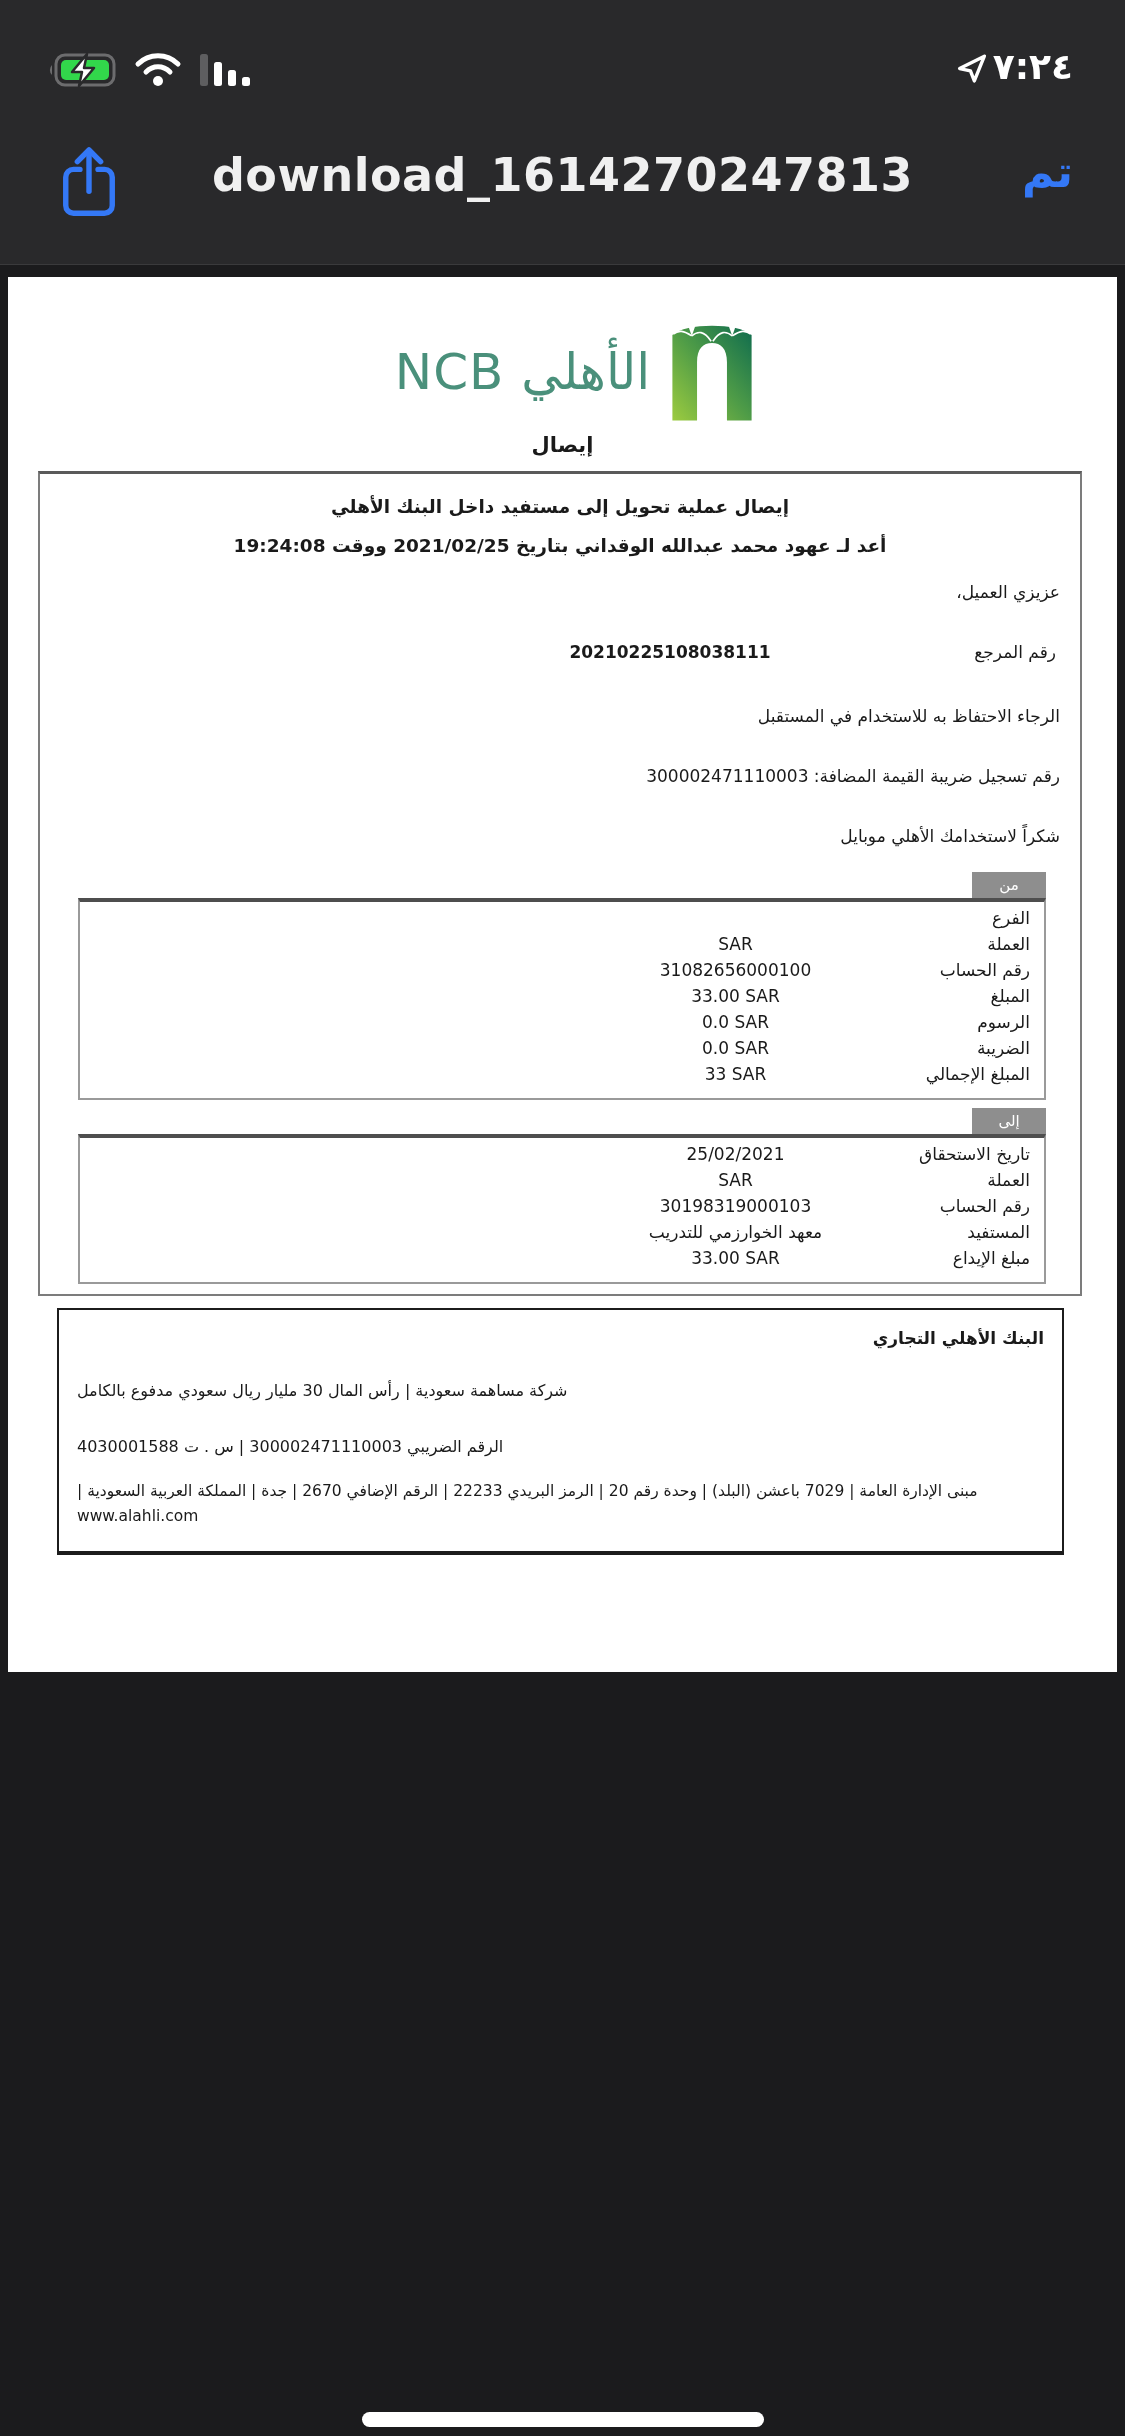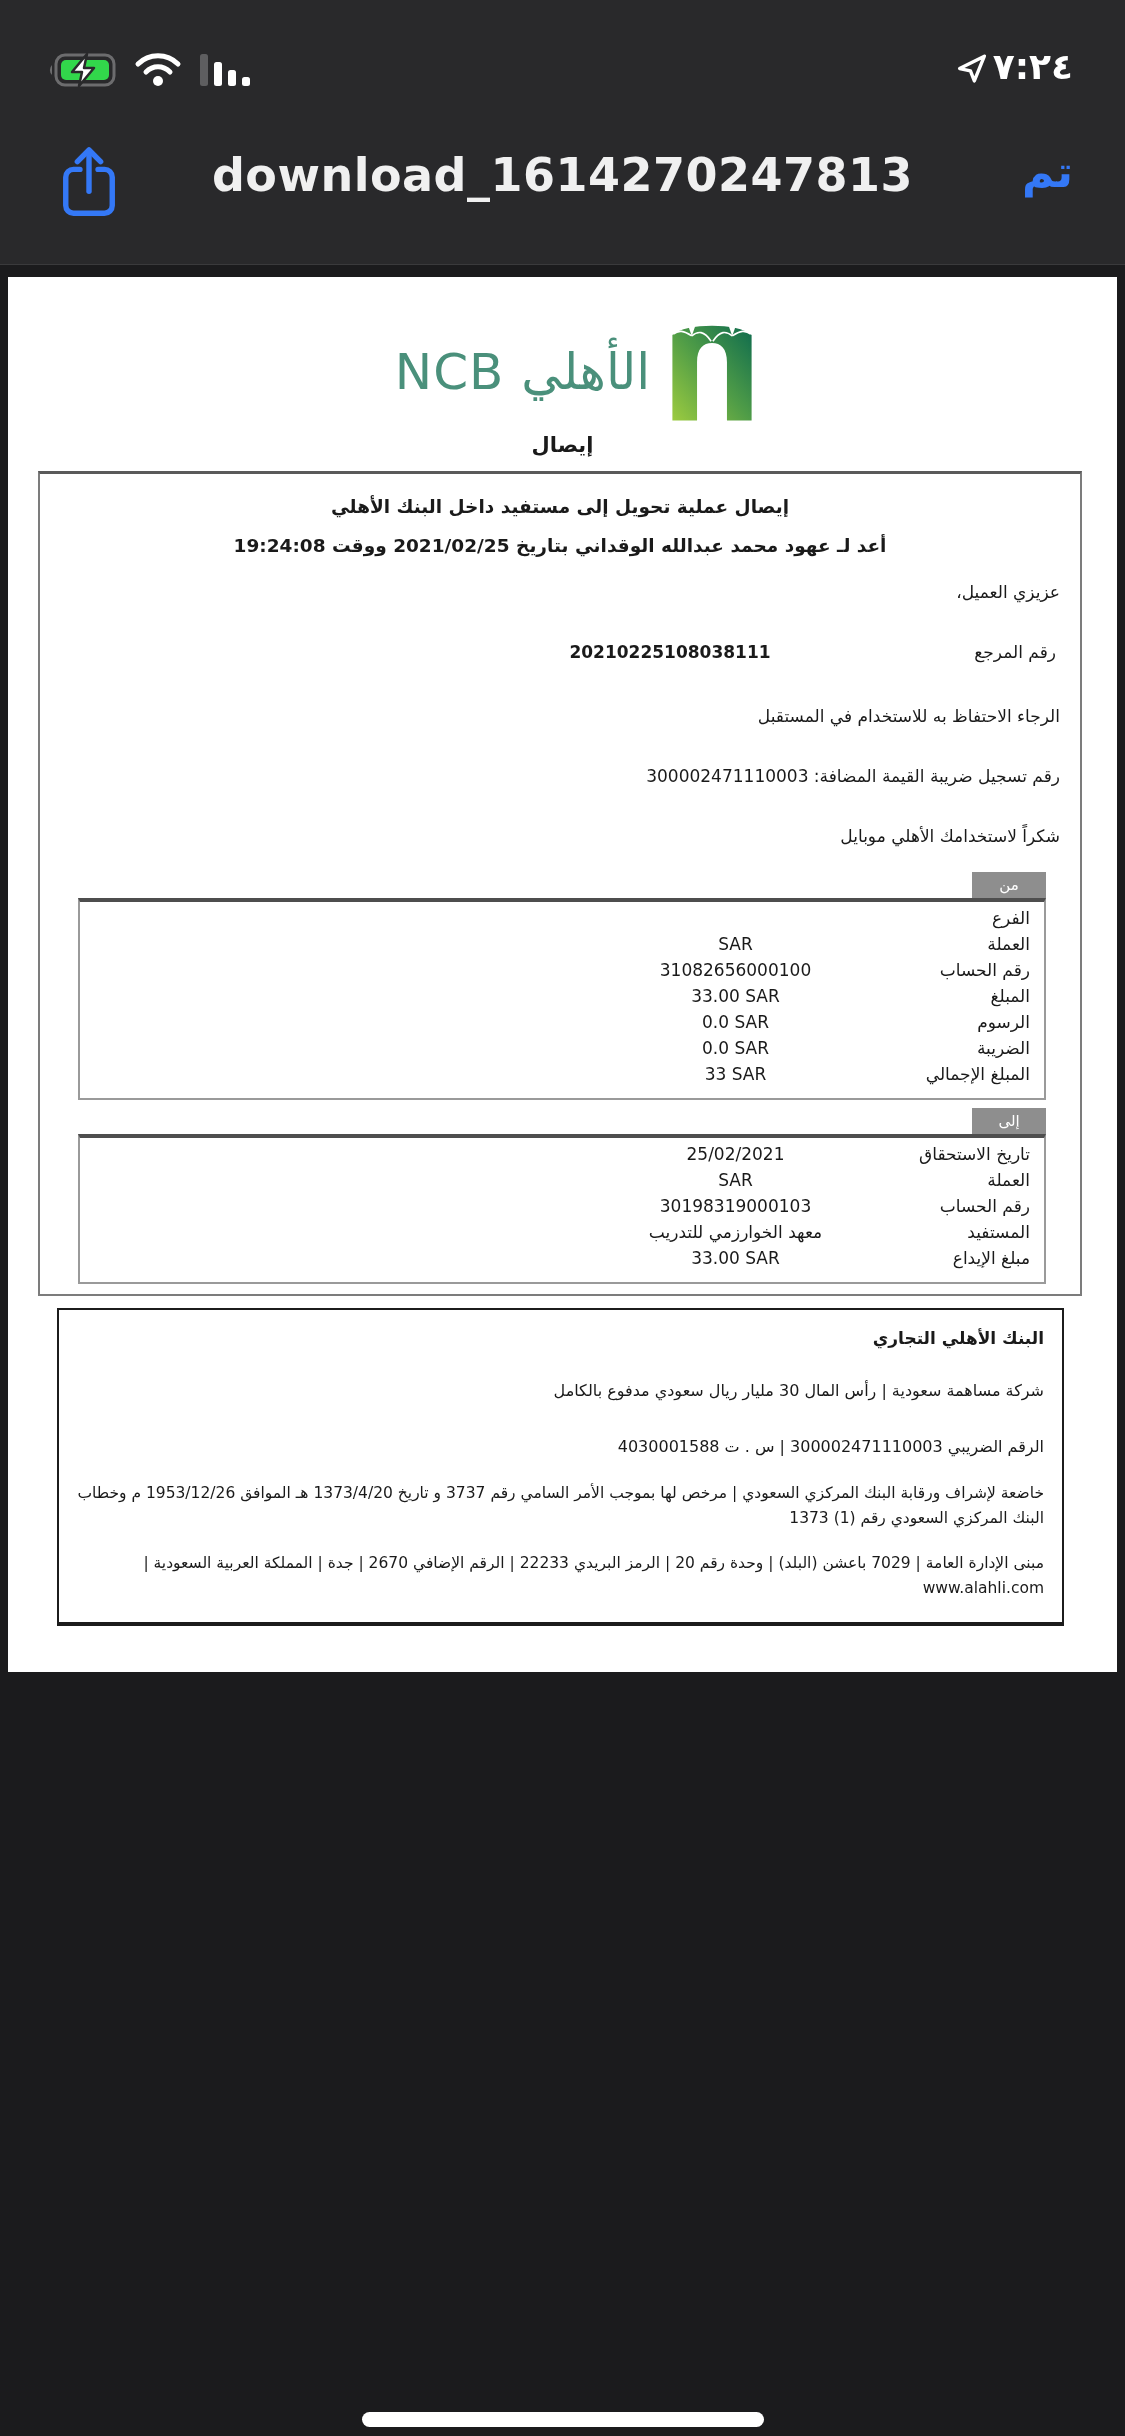--- a/index.html
+++ b/index.html
@@ -39,21 +39,21 @@
   .badge.from{margin-top:26px;}
   .badge.to{margin-top:8px;}
   .dtable{margin:0 14px 0 18px;border:2px solid #9a9a9a;border-top:4px solid #4e4e4e;padding:6px 0 8px 0;}
   .trow{position:relative;height:26px;}
   .tlabel{position:absolute;right:14px;font-size:17px;white-space:nowrap;}
   .tval{position:absolute;left:52%;width:32%;text-align:center;font-size:17px;direction:ltr;white-space:nowrap;}
   .tval.ar{direction:rtl;}
   
   .box2{margin:12px 53px 0 49px;border:2px solid #1c1c1c;border-bottom-width:4px;padding:18px 18px 22px 18px;}
   .f-title{font-weight:bold;font-size:17px;text-align:right;}
-  .f-line{font-size:16px;text-align:right;margin-top:30px;line-height:1.6;}
+  .f-line{font-size:16px;text-align:left;margin-top:30px;line-height:1.6;}
   .f-line.small{font-size:15.5px;}
   
   .home-indicator{position:absolute;bottom:9px;left:362px;width:402px;height:15px;border-radius:8px;background:#ffffff;}
   .icon{display:inline-flex;}
 </style>
 </head>
 <body>
 
 <div class="status-bar">
   <div class="sb-left">
@@ -206,20 +206,19 @@
             <span class="tlabel">مبلغ الإيداع</span>
             <span class="tval">33.00 SAR</span>
           </div>
       </div>
     </div>
 
     <div class="box2">
       <div class="f-title">البنك الأهلي التجاري</div>
       <div class="f-line">شركة مساهمة سعودية | رأس المال 30 مليار ريال سعودي مدفوع بالكامل</div>
       <div class="f-line">الرقم الضريبي 300002471110003 | س . ت 4030001588</div>
-      <div class="f-line small" style="margin-top:22px;">خاضعة لإشراف ورقابة البنك المركزي السعودي | مرخص لها بموجب الأمر السامي رقم 3737 و تاريخ 1373/4/20 هـ الموافق 1953/12/26 م وخطاب البنك المركزي السعودي رقم (1) 1373</div>
       <div class="f-line small" style="margin-top:20px;">مبنى الإدارة العامة | 7029 باعشن (البلد) | وحدة رقم 20 | الرمز البريدي 22233 | الرقم الإضافي 2670 | جدة | المملكة العربية السعودية | www.alahli.com</div>
     </div>
 
   </div>
 </div>
 
 <div class="home-indicator"></div>
 
 </body></html>

